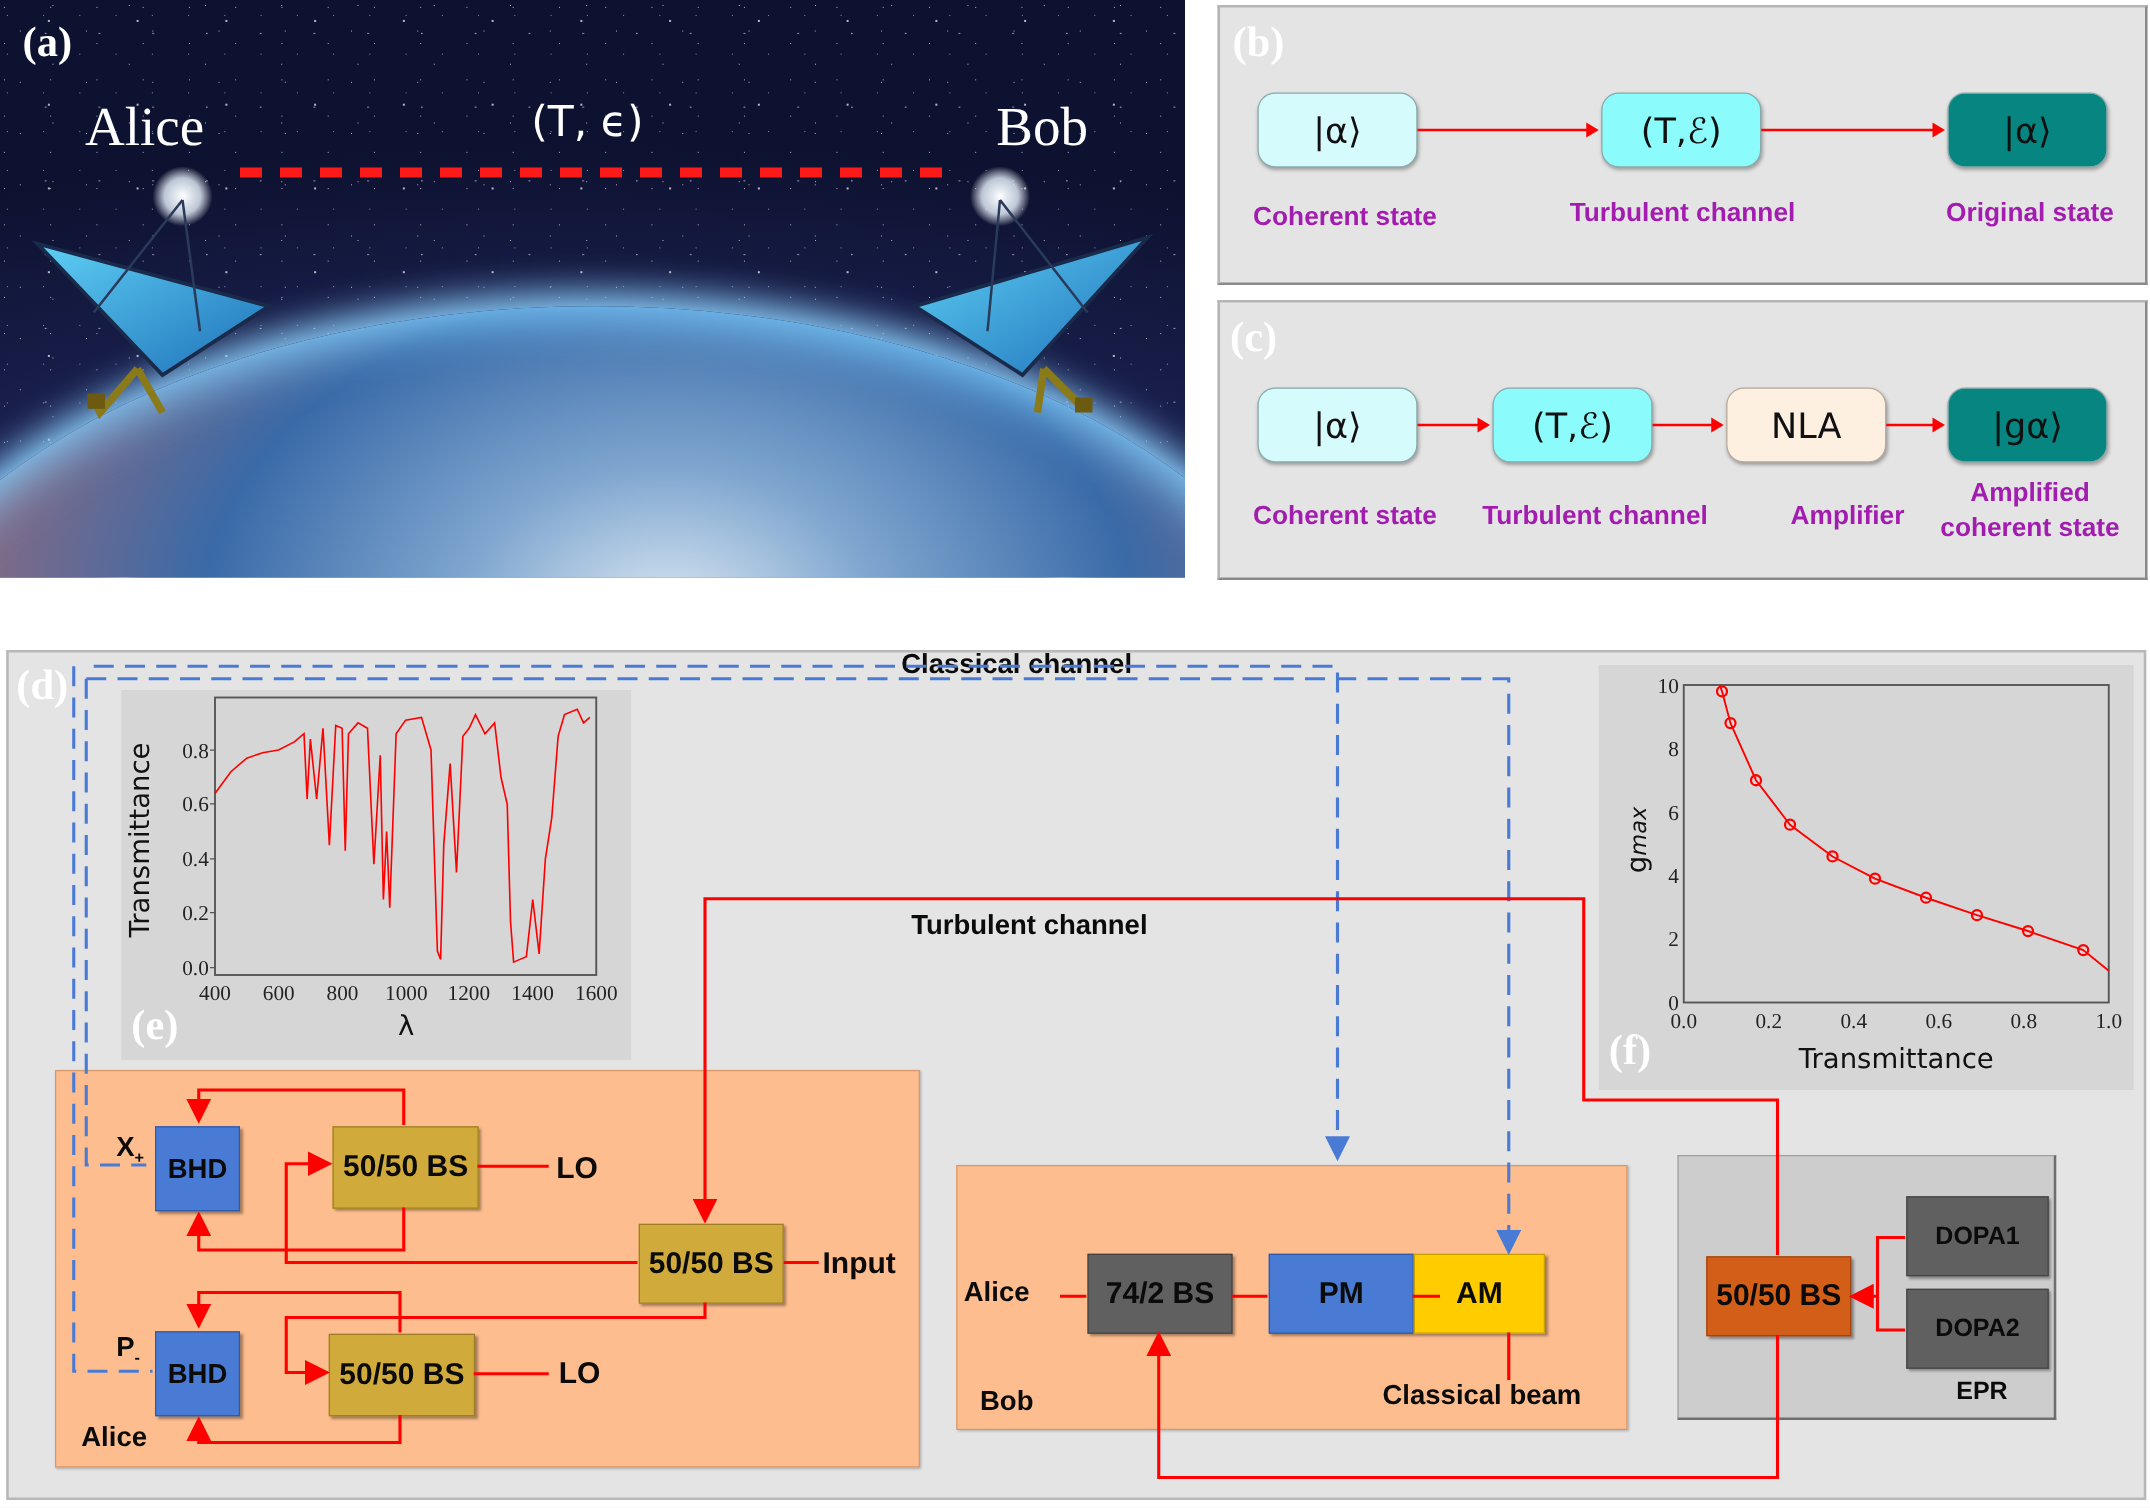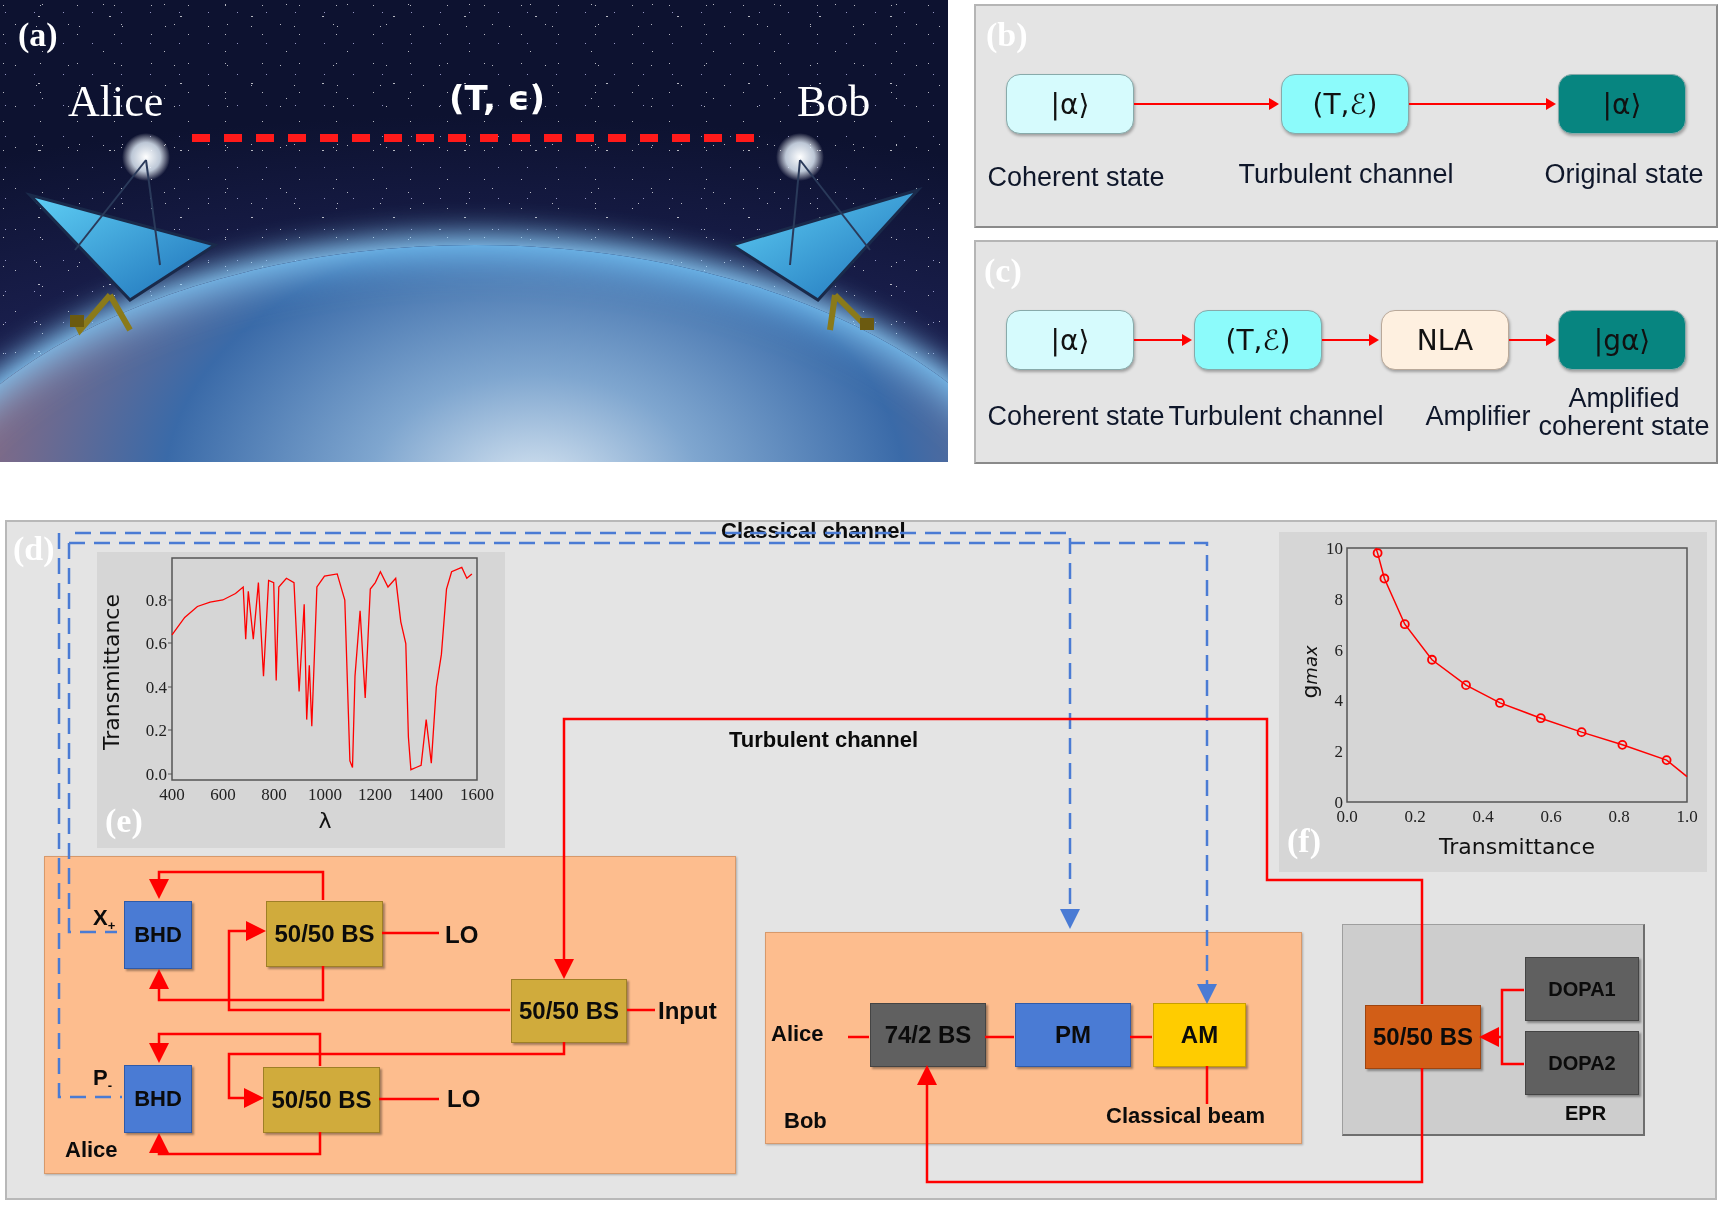--- a/index.html
+++ b/index.html
@@ -20,21 +20,21 @@
   .name-text { position:absolute; font-family:"Liberation Serif", serif; color:#ffffff; font-size:44px; }
   .te-text { position:absolute; font-family:"DejaVu Sans", sans-serif; color:#ffffff; font-size:34px; }
   .dash-red { position:absolute; height:8px; background: repeating-linear-gradient(90deg, #ff1a1a 0 18px, transparent 18px 32px); }
   
   .flow-panel { position:absolute; background:#e4e4e4; border:2px solid #b5b5b5; border-right-color:#8a8a8a; border-bottom-color:#8a8a8a; box-sizing:border-box; }
   .state-box { position:absolute; border-radius:14px; display:flex; align-items:center; justify-content:center; font-family:"DejaVu Sans", sans-serif; font-size:28px; color:#111; box-sizing:border-box; border:1.5px solid #8aa; box-shadow:1px 2px 3px rgba(0,0,0,0.3); }
   .st-light { background:#d6fbfd; }
   .st-cyan { background:#8cfbfb; }
   .st-teal { background:#078580; }
   .st-cream { background:#fef0e0; border-color:#b9a99a; }
-  .flow-label { position:absolute; font-family:"Liberation Sans", sans-serif; font-weight:normal; font-size:27px; color:#0f172a; text-align:center; white-space:nowrap; transform:translateX(-50%); line-height:1.25; }
+  .flow-label { position:absolute; font-family:"Liberation Sans", sans-serif; font-weight:bold; font-size:21px; color:#a21caf; text-align:center; white-space:nowrap; transform:translateX(-50%); line-height:1.25; }
   .arrow { position:absolute; height:2px; background:#ff0000; }
   .arrow::after { content:""; position:absolute; right:-2px; top:-5px; border-left:10px solid #ff0000; border-top:6px solid transparent; border-bottom:6px solid transparent; }
   
   #panel-d { position:absolute; left:5px; top:520px; width:1712px; height:680px; background:#e4e4e4; border:2px solid #b8b8b8; box-sizing:border-box; }
   .inset { position:absolute; background:#d6d6d6; }
   .subsys { position:absolute; box-sizing:border-box; }
   .alice-box, .bob-box { background:#fdbd8e; border:1.5px solid #d7996b; box-shadow:1px 1px 2px rgba(0,0,0,0.25); }
   .epr-box { background:#cdcdcd; border:1.5px solid #9e9e9e; border-right:2px solid #6e6e6e; border-bottom:2px solid #6e6e6e; }
   .comp { position:absolute; display:flex; align-items:center; justify-content:center; font-family:"Liberation Sans", sans-serif; font-weight:bold; color:#0b0b0b; box-sizing:border-box; box-shadow:2px 2px 2px rgba(0,0,0,0.35); }
   .c-bhd { background:#4a7bd4; border:1px solid #2f5aa8; font-size:22px; }
@@ -50,21 +50,21 @@
 </style>
 </head>
 <body>
 
 <div id="panel-a" class="abs">
   <div class="stars"></div>
   <div class="earth"></div>
   <div class="panel-label" style="left:18px;top:18px;">(a)</div>
   <div class="name-text" style="left:68px;top:76px;">Alice</div>
   <div class="name-text" style="left:797px;top:76px;">Bob</div>
-  <div class="te-text" style="left:449px;top:78px;font-weight:bold;">(T, ϵ)</div>
+  <div class="te-text" style="left:425px;top:78px;">(T, ϵ)</div>
   <div class="dash-red" style="left:192px;top:134px;width:568px;"></div>
 
   <svg class="overlay" width="948" height="462">
     <defs>
       <radialGradient id="glow" cx="50%" cy="50%" r="50%">
           <stop offset="0%" stop-color="#fff"></stop>
           <stop offset="60%" stop-color="#e8f4ff" stop-opacity="0.8"></stop>
           <stop offset="100%" stop-color="#fff" stop-opacity="0"></stop>
         </radialGradient>
       <linearGradient id="dishg" x1="0" y1="0" x2="1" y2="1">
@@ -208,21 +208,21 @@
     <div class="d-label" style="left:402px;top:228px;font-size:24px;">LO</div>
     <div class="d-label" style="left:613px;top:140px;font-size:24px;">Input</div>
     <div class="d-label" style="left:48px;top:48px;font-size:22px;"><span>X</span><sub style="font-size:13px;">+</sub></div>
     <div class="d-label" style="left:48px;top:208px;font-size:22px;"><span>P</span><sub style="font-size:13px;">-</sub></div>
   </div>
 
   <div class="subsys bob-box" style="left:758px;top:410px;width:537px;height:212px;">
     <div class="d-label" style="left:18px;top:175px;font-size:22px;">Bob</div>
     <div class="comp c-grey" style="left:104px;top:70px;width:116px;height:64px;">74/2 BS</div>
     <div class="comp c-pm" style="left:249px;top:70px;width:116px;height:64px;">PM</div>
-    <div class="comp c-am" style="left:387px;top:70px;width:93px;height:64px;">AM</div>
+    <div class="comp c-am" style="left:365px;top:70px;width:105px;height:64px;">AM</div>
     <div class="d-label" style="left:5px;top:88px;font-size:22px;">Alice</div>
     <div class="d-label" style="left:340px;top:170px;font-size:22px;">Classical beam</div>
   </div>
 
   <div class="subsys epr-box" style="left:1335px;top:402px;width:303px;height:212px;">
     <div class="d-label" style="left:222px;top:177px;font-size:20px;">EPR</div>
     <div class="comp c-orange" style="left:22px;top:80px;width:116px;height:64px;">50/50 BS</div>
     <div class="comp c-grey" style="left:182px;top:32px;width:114px;height:64px;font-size:20px;">DOPA1</div>
     <div class="comp c-grey" style="left:182px;top:106px;width:114px;height:64px;font-size:20px;">DOPA2</div>
   </div>

